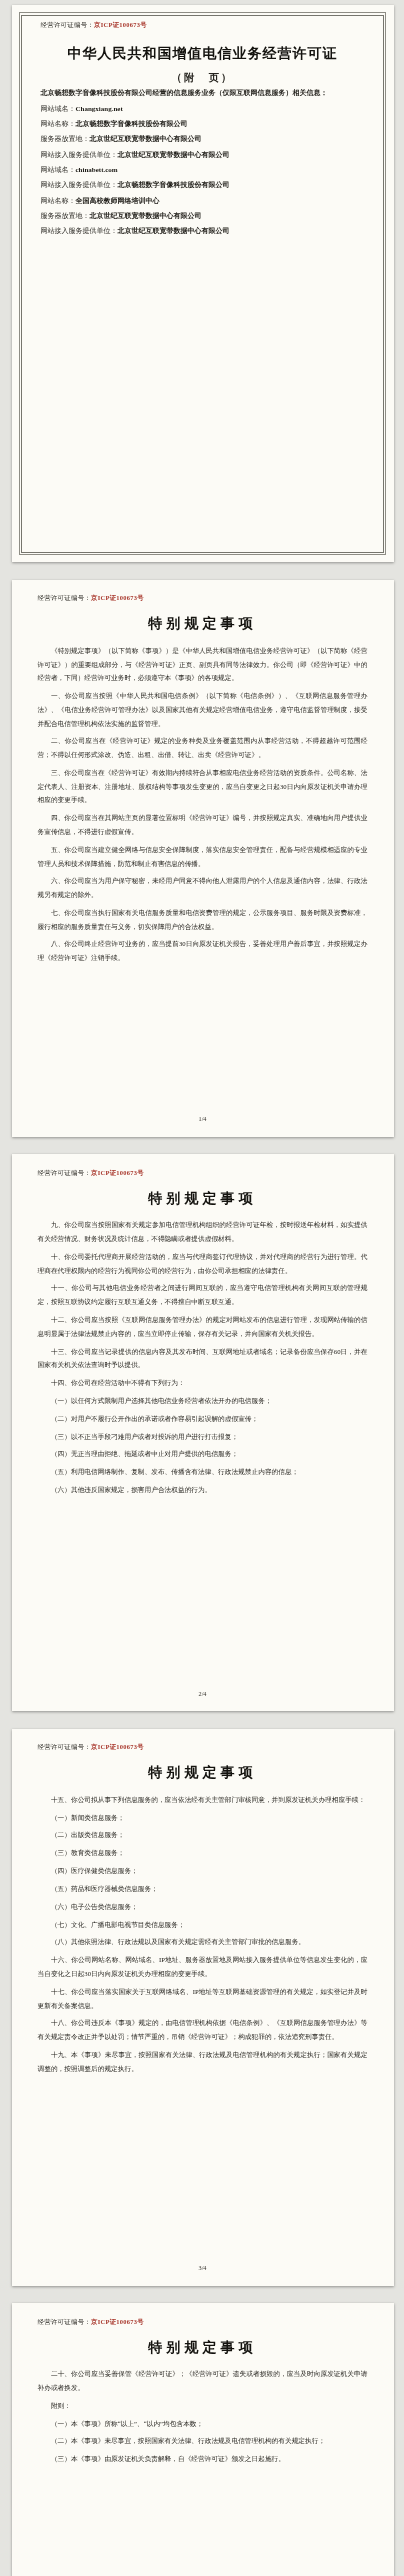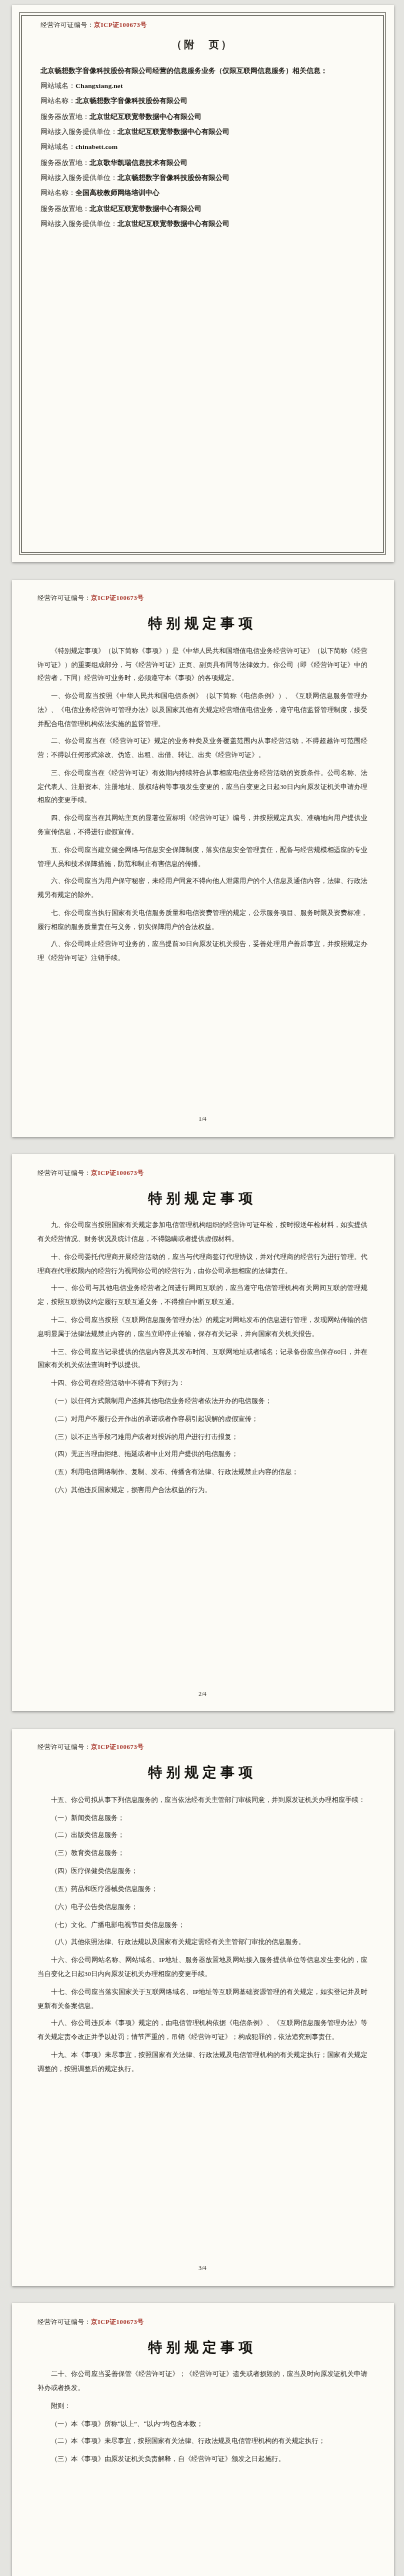--- a/index.html
+++ b/index.html
@@ -47,21 +47,21 @@
     color: #14130f;
   }
   .cert-subtitle {
     text-align: center;
     font-size: 10.3px;
     font-weight: bold;
     margin-top: 8px;
     letter-spacing: 2.1px;
   }
   .cert-body {
-    margin-top: 12px;
+    margin-top: 1px;
     font-size: 7px;
     line-height: 2.05;
     text-align: justify;
   }
   .cert-intro { font-weight: bold; }
   .entry { margin-top: 1px; }
   .entry-label { color: #26241f; }
   .entry-value { font-weight: bold; color: #1d1b16; }
 
   
@@ -97,30 +97,30 @@
 <div class="stack">
 
   <div class="page">
     <div class="cert-frame">
       <div class="cert-frame-inner"></div>
     </div>
     <div class="cert-content">
       <div class="lic-header">
         <span>经营许可证编号：</span><span class="lic-no">京ICP证100673号</span>
       </div>
+      <div class="cert-title">中华人民共和国增值电信业务经营许可证</div>
       <div class="cert-subtitle">（附　页）</div>
       <div class="cert-body">
         <div class="cert-intro">北京畅想数字音像科技股份有限公司经营的信息服务业务（仅限互联网信息服务）相关信息：</div>
         <div>
             <div class="entry"><span class="entry-label">网站域名：</span><span class="entry-value">Changxiang.net</span></div>
             <div class="entry"><span class="entry-label">网站名称：</span><span class="entry-value">北京畅想数字音像科技股份有限公司</span></div>
             <div class="entry"><span class="entry-label">服务器放置地：</span><span class="entry-value">北京世纪互联宽带数据中心有限公司</span></div>
             <div class="entry"><span class="entry-label">网站接入服务提供单位：</span><span class="entry-value">北京世纪互联宽带数据中心有限公司</span></div>
             <div class="entry"><span class="entry-label">网站域名：</span><span class="entry-value">chinabett.com</span></div>
-            <div class="entry"><span class="entry-label">服务器放置地：</span><span class="entry-value">北京歌华凯瑞信息技术有限公司</span></div>
             <div class="entry"><span class="entry-label">网站接入服务提供单位：</span><span class="entry-value">北京畅想数字音像科技股份有限公司</span></div>
             <div class="entry"><span class="entry-label">网站名称：</span><span class="entry-value">全国高校教师网络培训中心</span></div>
             <div class="entry"><span class="entry-label">服务器放置地：</span><span class="entry-value">北京世纪互联宽带数据中心有限公司</span></div>
             <div class="entry"><span class="entry-label">网站接入服务提供单位：</span><span class="entry-value">北京世纪互联宽带数据中心有限公司</span></div>
           </div>
       </div>
     </div>
   </div>
 
   <div class="page">

